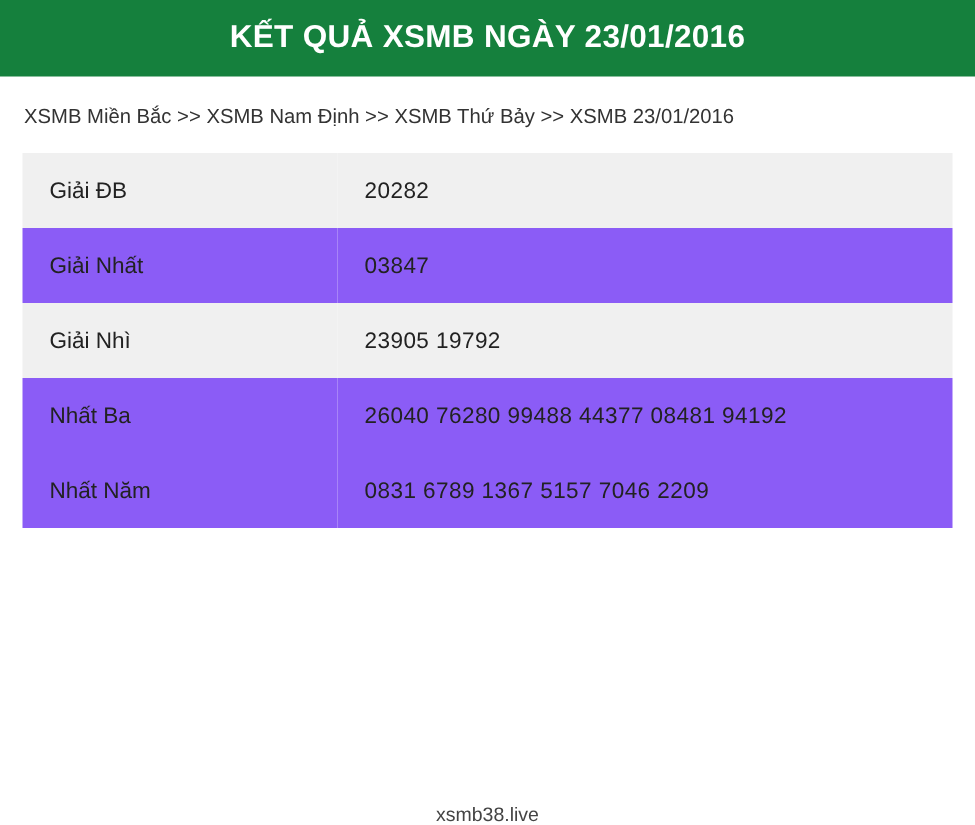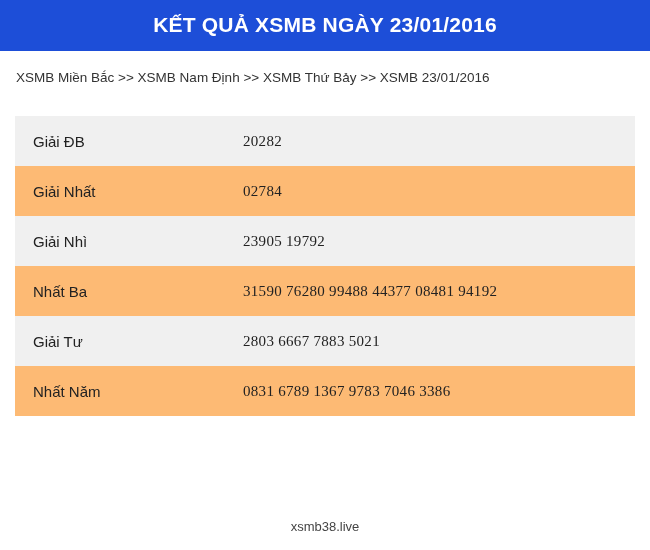--- a/index.html
+++ b/index.html
@@ -15,33 +15,33 @@
     overflow: hidden;
   }
   .page {
     width: 650px;
     height: 550px;
     box-sizing: border-box;
     display: flex;
     flex-direction: column;
   }
   .header {
-    background: #1d4ed8;
+    background: #15803d;
     color: #ffffff;
     text-align: center;
     font-size: 21px;
     font-weight: bold;
     letter-spacing: 0.2px;
     padding: 13px 10px 14px 10px;
     box-sizing: border-box;
   }
   .breadcrumb {
     font-size: 13.5px;
     color: #333333;
-    padding: 19px 16px 31px 16px;
+    padding: 19px 16px 17px 16px;
     box-sizing: border-box;
     white-space: nowrap;
   }
   .breadcrumb .crumb {
     display: inline;
   }
   .breadcrumb .sep {
     display: inline;
     color: #333333;
   }
@@ -51,42 +51,40 @@
     border-collapse: collapse;
     table-layout: fixed;
   }
   .results tr {
     height: 50px;
   }
   .results tr.odd {
     background: #f0f0f0;
   }
   .results tr.even {
-    background: #fdba74;
+    background: #8b5cf6;
   }
   .results td {
     padding: 0 0 0 18px;
     font-size: 15px;
     vertical-align: middle;
   }
   .results td.label {
     width: 192px;
     color: #222222;
   }
   .results td.value {
     color: #222222;
     letter-spacing: 0.3px;
-    font-family: Liberation Serif, serif;
   }
   .footer {
     margin-top: auto;
     text-align: center;
     font-size: 13px;
     color: #444444;
-    padding-bottom: 16px;
   }
 </style>
 </head>
 <body>
 
 <div class="page">
 
   <div class="header">KẾT QUẢ XSMB NGÀY 23/01/2016</div>
 
   <div class="breadcrumb">
@@ -100,36 +98,32 @@
   </div>
 
   <table class="results">
     <tbody>
       <tr class="odd">
         <td class="label">Giải ĐB</td>
         <td class="value">20282</td>
       </tr>
       <tr class="even">
         <td class="label">Giải Nhất</td>
-        <td class="value">02784</td>
+        <td class="value">03847</td>
       </tr>
       <tr class="odd">
         <td class="label">Giải Nhì</td>
         <td class="value">23905 19792</td>
       </tr>
       <tr class="even">
         <td class="label">Nhất Ba</td>
-        <td class="value">31590 76280 99488 44377 08481 94192</td>
-      </tr>
-      <tr class="odd">
-        <td class="label">Giải Tư</td>
-        <td class="value">2803 6667 7883 5021</td>
+        <td class="value">26040 76280 99488 44377 08481 94192</td>
       </tr>
       <tr class="even">
         <td class="label">Nhất Năm</td>
-        <td class="value">0831 6789 1367 9783 7046 3386</td>
+        <td class="value">0831 6789 1367 5157 7046 2209</td>
       </tr>
     </tbody>
   </table>
 
   <div class="footer">xsmb38.live</div>
 
 </div>
 
 </body></html>

